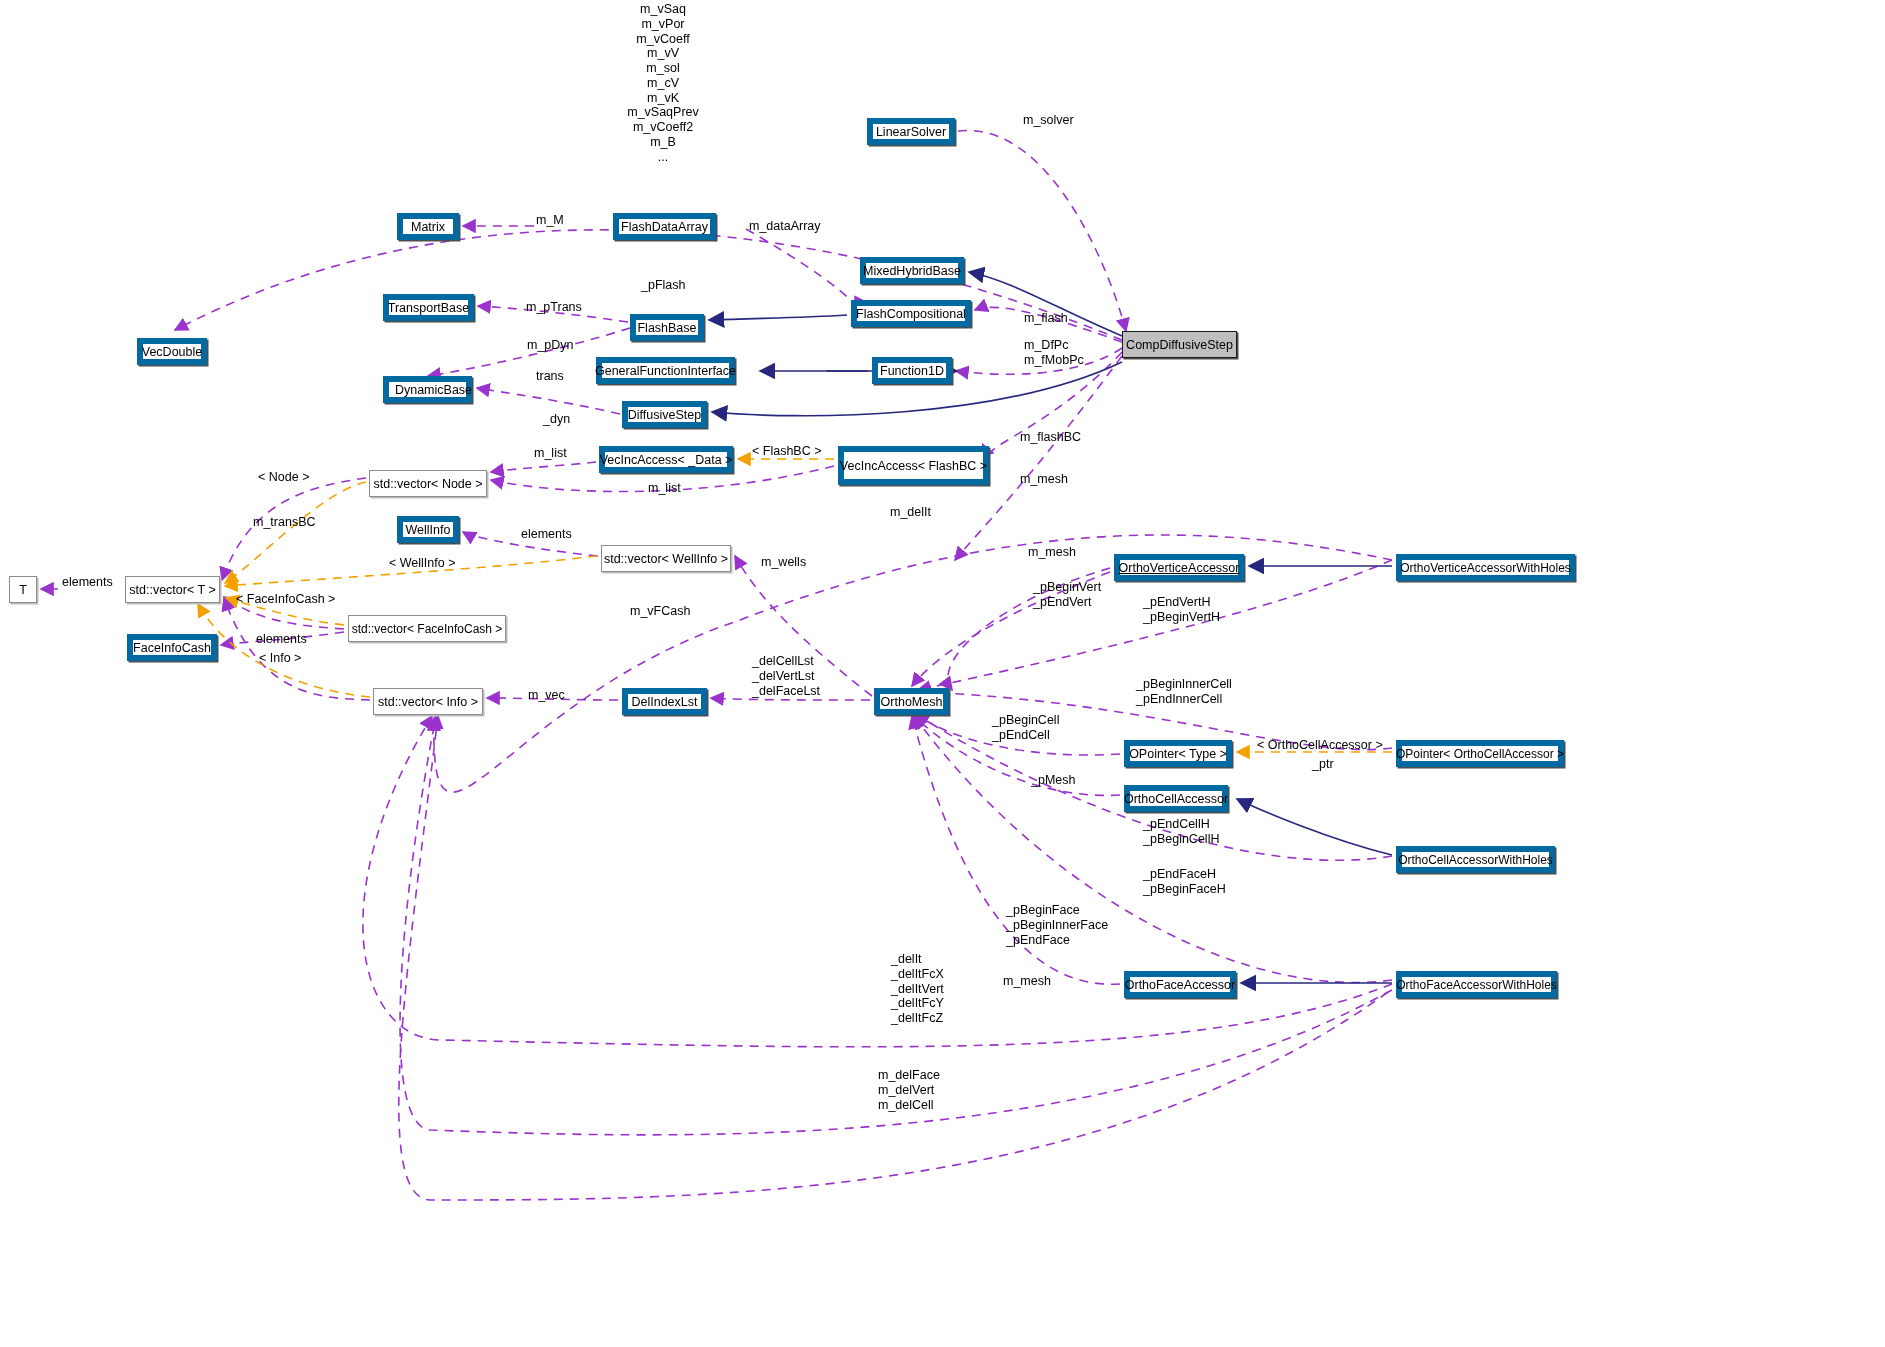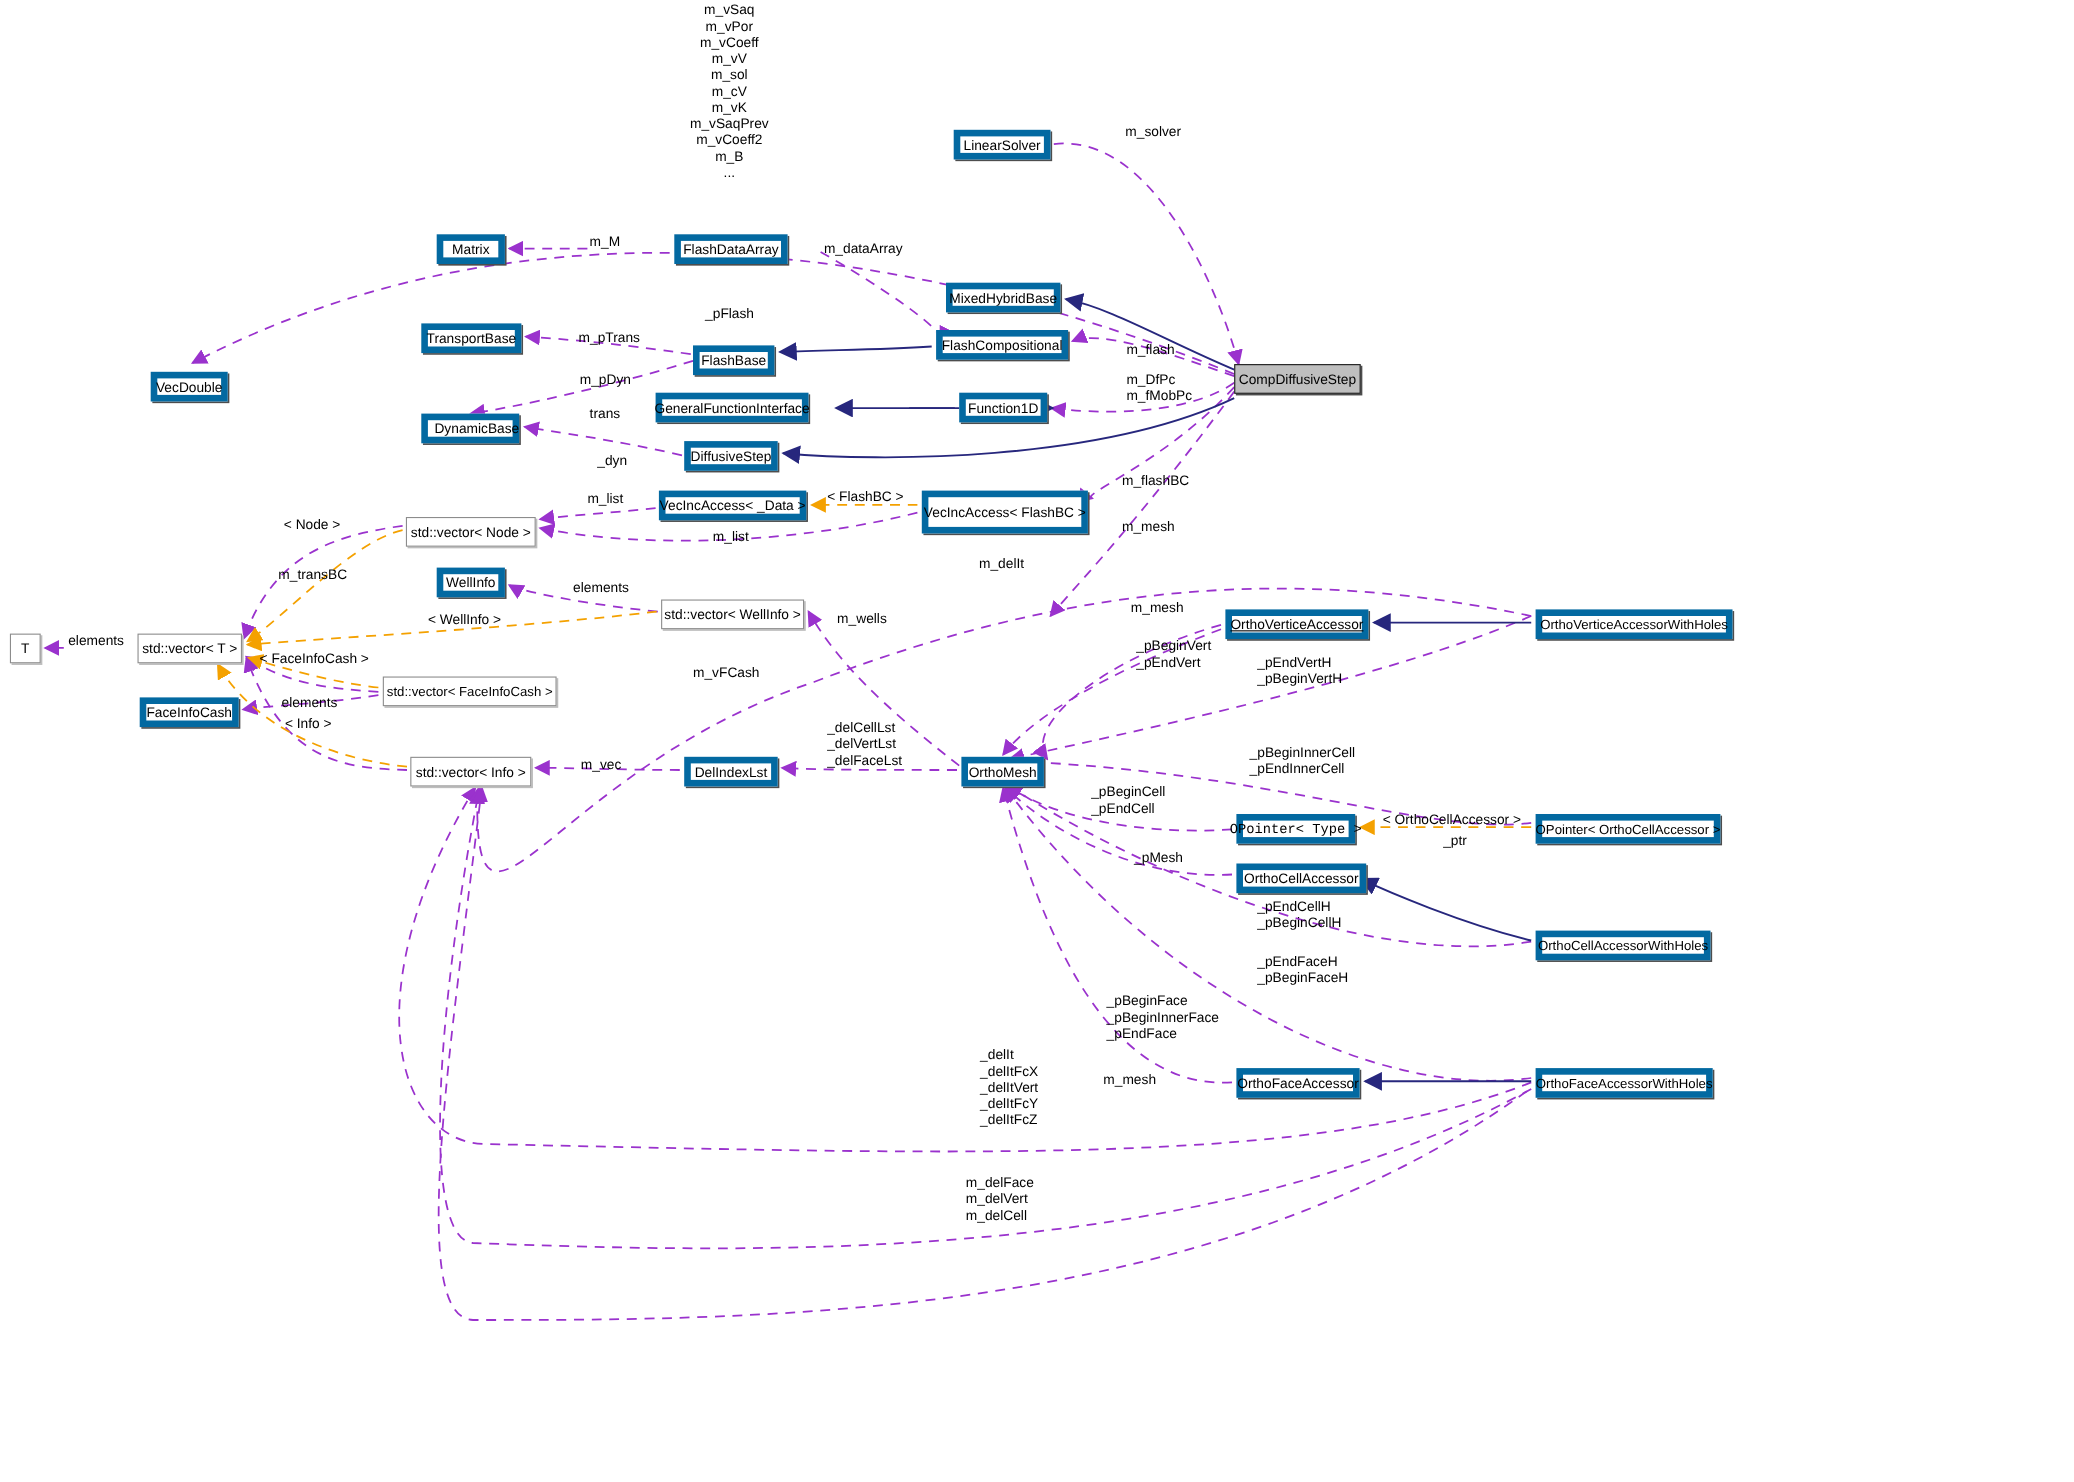--- a/index.html
+++ b/index.html
@@ -112,23 +112,23 @@
       <div class="node greybox" style="left: 601px; top: 545px; width: 130px; height: 27px; font-size: 12.5px;">std::vector&lt; WellInfo &gt;</div>
       <div class="node greybox" style="left: 9px; top: 576px; width: 28px; height: 27px; font-size: 12.5px;">T</div>
       <div class="node greybox" style="left: 125px; top: 576px; width: 95px; height: 27px; font-size: 12.5px;">std::vector&lt; T &gt;</div>
       <div class="node solidbox" style="left: 127px; top: 634px; width: 90px; height: 27px; font-size: 12.5px;">FaceInfoCash</div>
       <div class="node greybox" style="left: 348px; top: 615px; width: 158px; height: 27px; font-size: 12px;">std::vector&lt; FaceInfoCash &gt;</div>
       <div class="node greybox" style="left: 373px; top: 688px; width: 110px; height: 27px; font-size: 12.5px;">std::vector&lt; Info &gt;</div>
       <div class="node solidbox" style="left: 622px; top: 688px; width: 85px; height: 27px; font-size: 12.5px;">DelIndexLst</div>
       <div class="node solidbox" style="left: 874px; top: 688px; width: 75px; height: 27px; font-size: 12.5px;">OrthoMesh</div>
       <div class="node solidbox" style="left: 1114px; top: 554px; width: 130px; height: 27px; font-size: 12.5px; text-decoration: underline;">OrthoVerticeAccessor</div>
       <div class="node solidbox" style="left: 1396px; top: 554px; width: 179px; height: 27px; font-size: 12px;">OrthoVerticeAccessorWithHoles</div>
-      <div class="node solidbox" style="left: 1124px; top: 740px; width: 108px; height: 27px; font-size: 12.5px; font-family: Liberation Mono, monospace;">OPointer&lt; Type &gt;</div>
+      <div class="node solidbox" style="left: 1124px; top: 740px; width: 108px; height: 27px; font-size: 12.5px;">OPointer&lt; Type &gt;</div>
       <div class="node solidbox" style="left: 1396px; top: 740px; width: 168px; height: 27px; font-size: 12px;">OPointer&lt; OrthoCellAccessor &gt;</div>
-      <div class="node solidbox" style="left: 1124px; top: 785px; width: 118px; height: 27px; font-size: 12.5px;">OrthoCellAccessor</div>
+      <div class="node solidbox" style="left: 1124px; top: 785px; width: 104px; height: 27px; font-size: 12.5px;">OrthoCellAccessor</div>
       <div class="node solidbox" style="left: 1396px; top: 846px; width: 159px; height: 27px; font-size: 12px;">OrthoCellAccessorWithHoles</div>
       <div class="node solidbox" style="left: 1124px; top: 971px; width: 112px; height: 27px; font-size: 12.5px;">OrthoFaceAccessor</div>
       <div class="node solidbox" style="left: 1396px; top: 971px; width: 161px; height: 27px; font-size: 12px;">OrthoFaceAccessorWithHoles</div>
     </div>
   <div id="labels">
       <div class="lbl c" style="left: 663px; top: 2px; font-size: 12.5px;">m_vSaq
 m_vPor
 m_vCoeff
 m_vV
 m_sol

